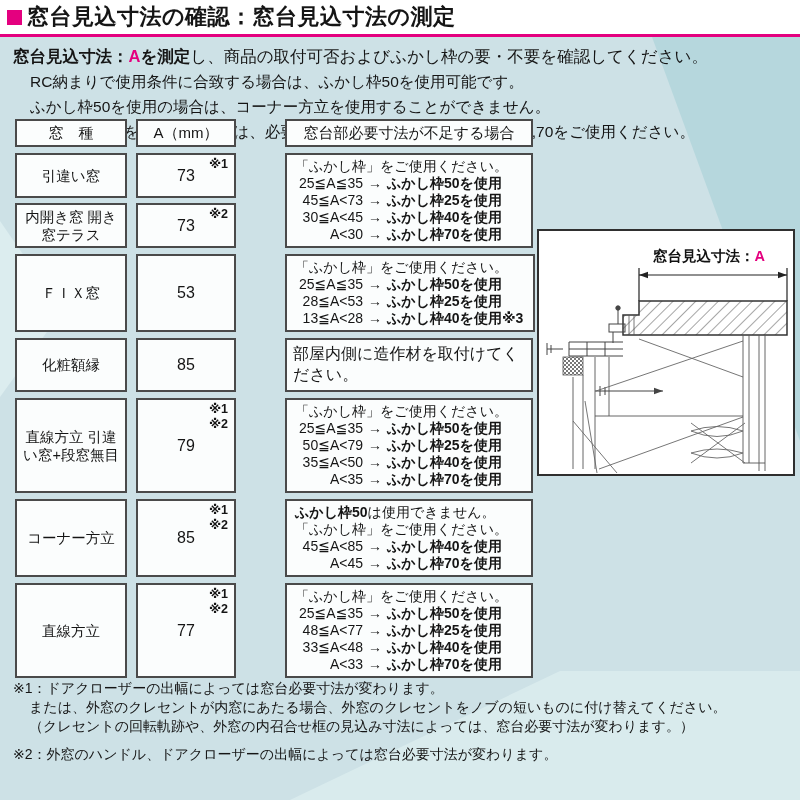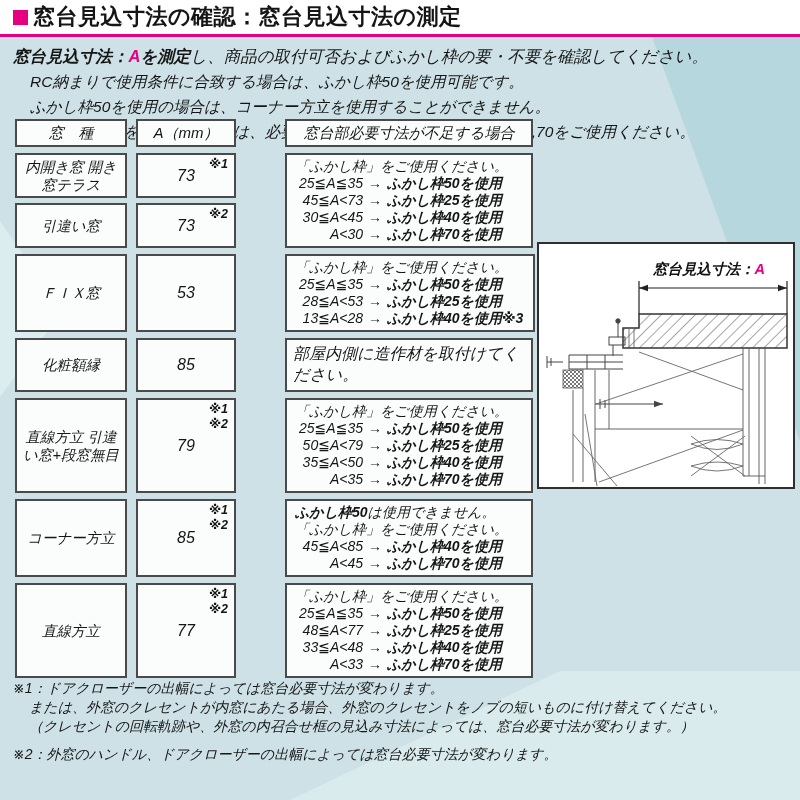--- a/index.html
+++ b/index.html
@@ -1,20 +1,20 @@
 <!DOCTYPE html>
 <html><head>
 <meta charset="utf-8">
 <style>
   html,body{margin:0;padding:0;}
   body{width:800px;height:800px;font-family:"Liberation Sans","DejaVu Sans",sans-serif;color:#151515;background:#fff;overflow:hidden;}
-  .header{height:34px;background:#fff;border-bottom:3px solid #e4007f;display:flex;align-items:center;padding-left:13px;box-sizing:content-box;}
+  .header{height:34px;background:#fff;border-bottom:3px solid #e4007f;display:flex;align-items:center;padding-left:7px;box-sizing:content-box;}
   .title-bullet{width:15px;height:15px;background:#e4007f;margin-right:5px;flex:none;}
   .page-title{font-size:22px;font-weight:bold;letter-spacing:.5px;white-space:nowrap;}
-  .content{position:relative;height:763px;background:#cde1e6;overflow:hidden;font-style:italic;}
+  .content{position:relative;height:763px;background:#cde1e6;overflow:hidden;}
   .bg-shape{position:absolute;inset:0;pointer-events:none;}
   .bg-dark{clip-path:polygon(652px 0,800px 0,800px 404px);background:#b6d7dd;}
   .bg-left{clip-path:polygon(0 184px,62px 274px,0 360px);background:#dcedef;}
   .bg-bottom{clip-path:polygon(290px 763px,560px 634px,800px 634px,800px 763px);background:#d9ebed;}
   .intro{position:relative;z-index:1;padding:9px 0 0 13px;}
   .intro-l1{font-size:16.5px;}
   .b{font-weight:bold;}
   .accent-a{color:#e4007f;font-weight:bold;}
   .intro-l{font-size:15.5px;margin-left:17px;margin-top:4px;}
   .table-wrap{position:absolute;left:15px;top:82px;width:518px;z-index:1;}
@@ -29,21 +29,21 @@
   .a-marks{position:absolute;top:2px;right:6px;font-size:12.5px;font-weight:bold;white-space:pre-line;text-align:right;line-height:15px;}
   .stack{display:flex;flex-direction:column;gap:5px;width:100%;}
   .stack .cell{flex:1;}
   .action-cell{padding:3px 8px;font-size:14px;line-height:17px;}
   .action-center{display:flex;align-items:center;justify-content:center;font-size:16px;padding:4px 6px;text-align:left;}
   .cline{display:flex;white-space:nowrap;align-items:baseline;}
   .cond{width:68px;text-align:right;}
   .arr{padding:0 5px;}
   .res{font-weight:bold;}
   .cnote{font-weight:bold;margin-left:auto;padding-right:2px;}
-  .diagram{position:absolute;left:537px;top:205px;width:258px;height:247px;background:#fff;border:2px solid #2f2f2f;box-sizing:border-box;z-index:1;}
+  .diagram{position:absolute;left:537px;top:192px;width:258px;height:247px;background:#fff;border:2px solid #2f2f2f;box-sizing:border-box;z-index:1;}
   .diagram svg{display:block;}
   .footnotes{position:absolute;left:13px;top:642px;width:782px;z-index:1;font-size:14px;line-height:19px;}
   .fn{margin-bottom:9px;}
   .fn-cont{margin-left:16px;}
 </style>
 </head>
 <body>
 
 <div class="header">
   <div class="title-bullet"></div>
@@ -72,22 +72,22 @@
           <div class="cell hcell">A（mm）</div>
         </div>
       <div class="c3">
           <div class="cell hcell">窓台部必要寸法が不足する場合</div>
         </div>
     </div>
 
     <div class="trow">
       <div class="c1">
           <div class="stack">
+        <div class="cell name-cell">引違い窓</div>
         <div class="cell name-cell">内開き窓 開き窓テラス</div>
-        <div class="cell name-cell">引違い窓</div>
       </div>
         </div>
       <div class="c2">
           <div class="stack">
         <div class="cell a-cell">
               <span class="a-marks">※1</span>
               <span>73</span>
             </div>
         <div class="cell a-cell">
               <span class="a-marks">※2</span>

